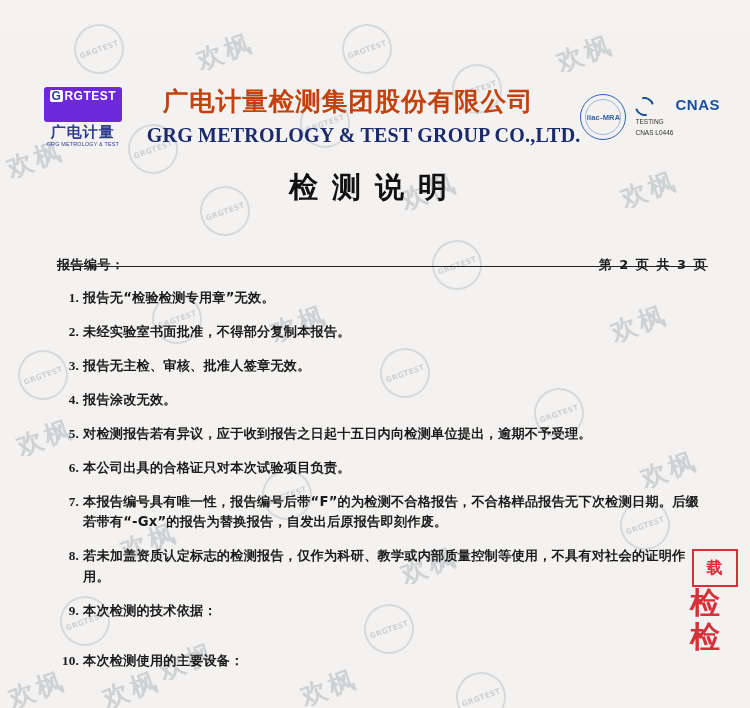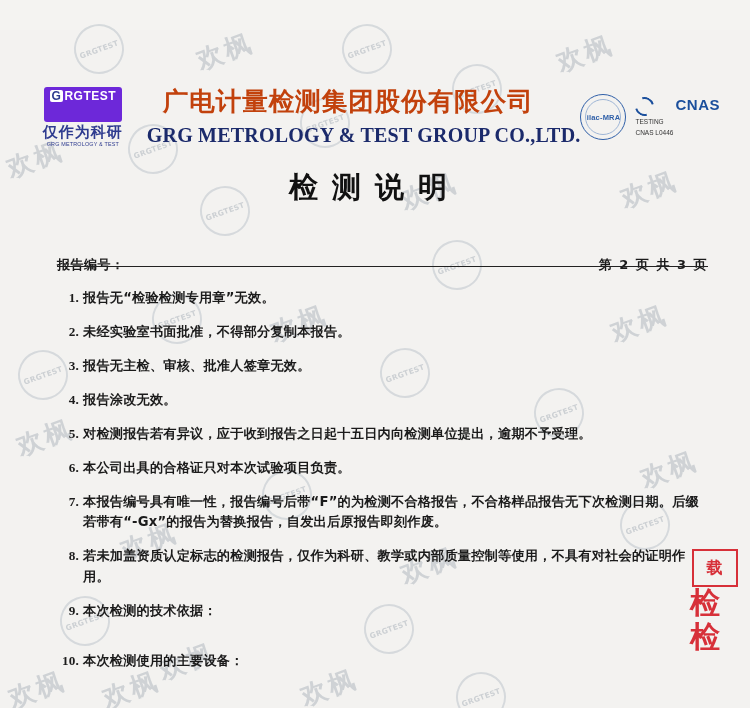--- a/index.html
+++ b/index.html
@@ -277,21 +277,21 @@
 <div class="page">
 
   <div class="edge-top"></div>
 
   <div class="header">
 
     <div class="logo">
       <div class="logo-top">
         <span><span class="mark">G</span>RGTEST</span>
       </div>
-      <div class="logo-cn">仅作为科研</div>
+      <div class="logo-cn">广电计量</div>
       <div class="logo-en">GRG METROLOGY &amp; TEST</div>
     </div>
 
     <div class="company">
       <div class="company-cn">广电计量检测集团股份有限公司</div>
       <div class="company-en">GRG METROLOGY &amp; TEST GROUP CO.,LTD.</div>
     </div>
 
     <div class="accred">
       <div class="ilac">

